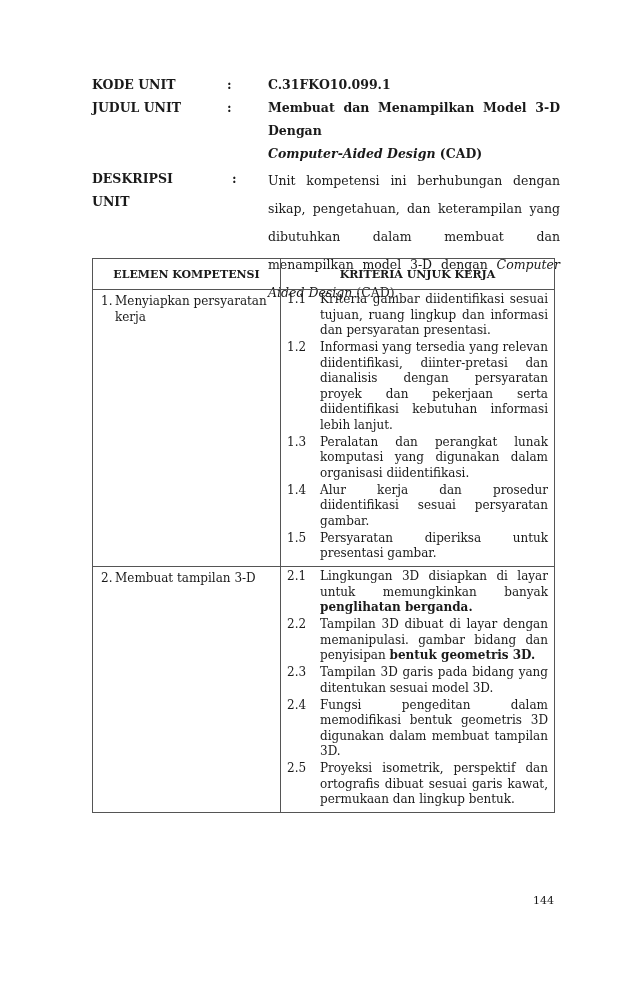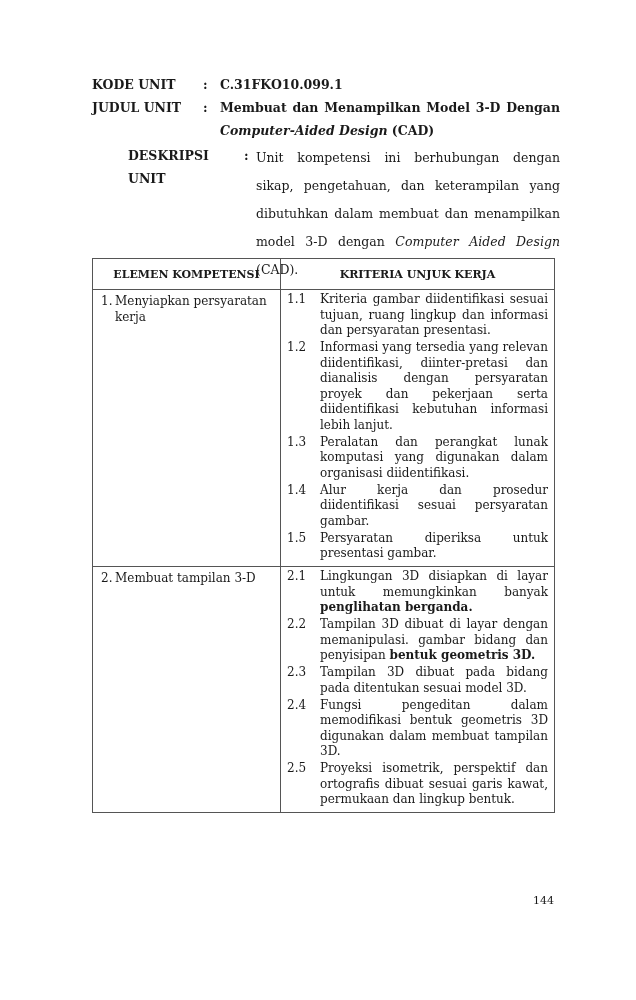--- a/index.html
+++ b/index.html
@@ -1,18 +1,18 @@
 <!DOCTYPE html>
 <html><head>
 <meta charset="utf-8">
 <style>
   html, body { margin:0; padding:0; background:#ffffff; }
   body { width:636px; height:1000px; position:relative; font-family:"DejaVu Serif", serif; color:#1a1a1a; overflow:hidden; }
   .hdr { position:absolute; left:92px; width:468px; font-size:12.5px; }
-  .row { display:flex; line-height:23px; }
+  .row { display:flex; line-height:23px;gap:24px; }
   .lbl { width:111px; font-weight:bold; flex:none; }
   .colon { width:17px; font-weight:bold; flex:none; }
   .val { flex:1; text-align:justify; text-align-last:left; }
   .val.b { font-weight:bold; }
   .desc .lbl { width:127px; }
   .desc .val { font-size:12.5px; line-height:28px; }
   table { position:absolute; left:92px; top:258px; width:463px; border-collapse:collapse; font-size:12px; }
   td, th { border:1.5px solid #555; vertical-align:top; padding:0; }
   th { height:30px; font-weight:bold; font-size:11px; vertical-align:middle; text-align:center; }
   .c1 { width:187px; }
@@ -38,21 +38,21 @@
     <span class="colon">:</span>
     <span class="val b" style="text-align-last:justify;">
       <span>Membuat dan Menampilkan Model 3-D Dengan</span>
     </span>
   </div>
   <div class="row">
     <span class="lbl"></span>
     <span class="colon"></span>
     <span class="val b"><i>Computer-Aided Design</i><span> (CAD)</span></span>
   </div>
-  <div class="row desc" style="margin-top:2px;margin-left:36px;">
+  <div class="row desc" style="margin-top:2px;">
     <span class="lbl" style="width:116px;">DESKRIPSI UNIT</span>
     <span class="colon" style="width:12px;">:</span>
     <span class="val"><span>Unit kompetensi ini berhubungan dengan sikap, pengetahuan, dan keterampilan yang dibutuhkan dalam membuat dan menampilkan model 3-D dengan </span><i>Computer Aided Design</i><span> (CAD).</span></span>
   </div>
 </div>
 
 <table>
   <thead>
     <tr>
       <th class="c1">ELEMEN KOMPETENSI</th>
@@ -104,21 +104,21 @@
           <div class="ci">
               <span class="n">2.1</span>
               <span class="t"><span>Lingkungan 3D disiapkan di layar untuk memungkinkan banyak </span><b>penglihatan berganda.</b></span>
             </div>
           <div class="ci">
               <span class="n">2.2</span>
               <span class="t"><span>Tampilan 3D dibuat di layar dengan memanipulasi. gambar bidang dan penyisipan </span><b>bentuk geometris 3D.</b></span>
             </div>
           <div class="ci">
               <span class="n">2.3</span>
-              <span class="t">Tampilan 3D dibuat pada bidang pada ditentukan sesuai model 3D.</span>
+              <span class="t">Tampilan 3D garis pada bidang yang ditentukan sesuai model 3D.</span>
             </div>
           <div class="ci">
               <span class="n">2.4</span>
               <span class="t">Fungsi pengeditan dalam memodifikasi bentuk geometris 3D digunakan dalam membuat tampilan 3D.</span>
             </div>
           <div class="ci">
               <span class="n">2.5</span>
               <span class="t">Proyeksi isometrik, perspektif dan ortografis dibuat sesuai garis kawat, permukaan dan lingkup bentuk.</span>
             </div>
         </div>

